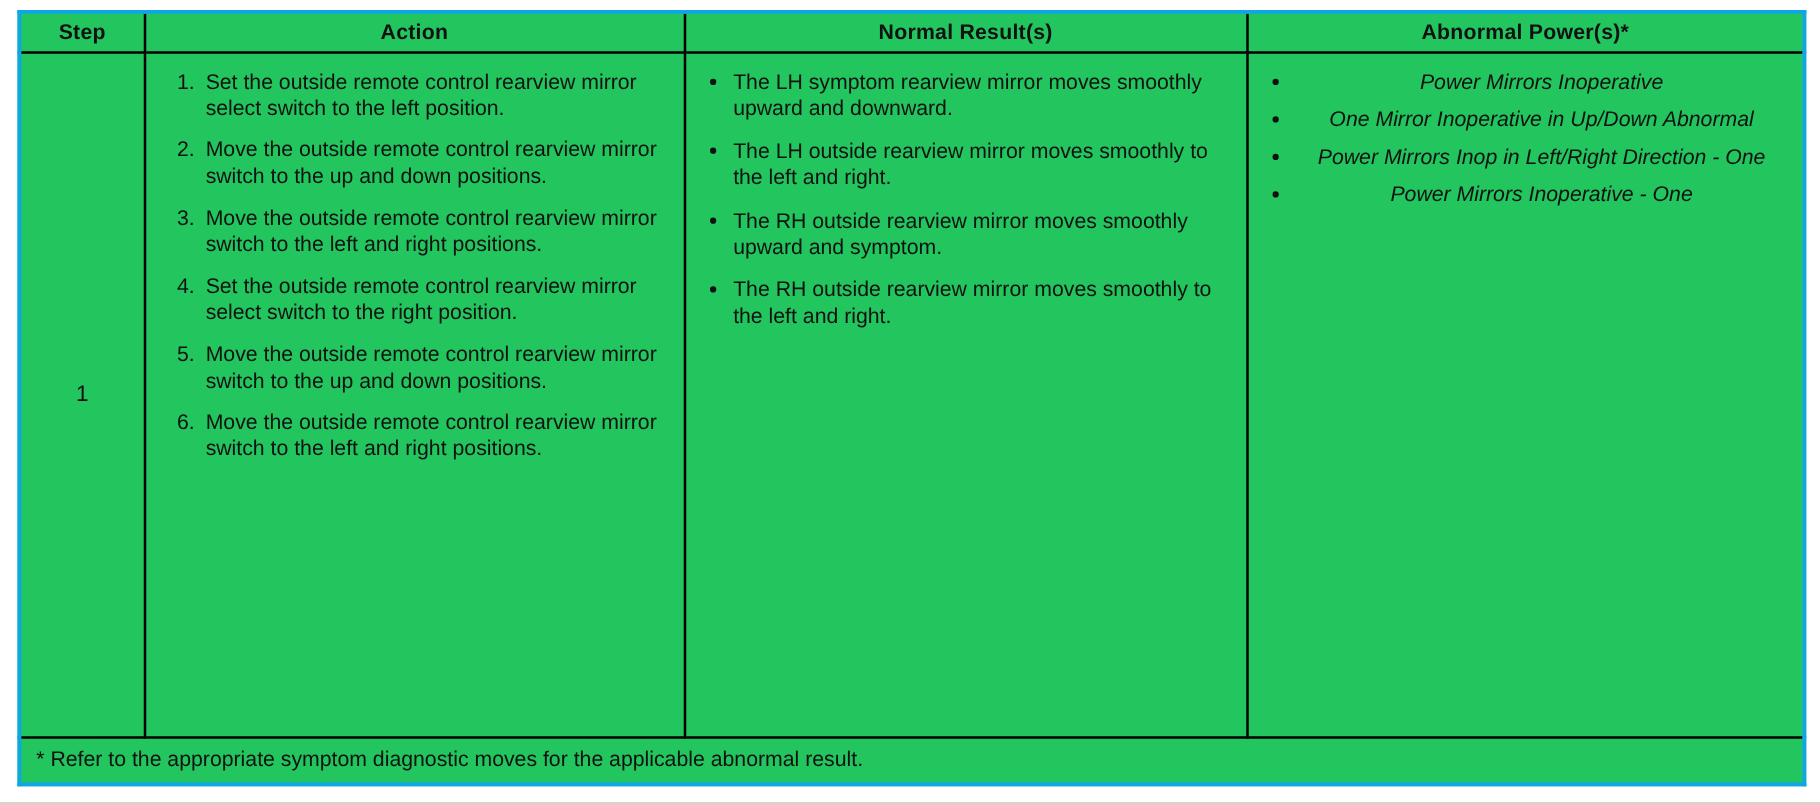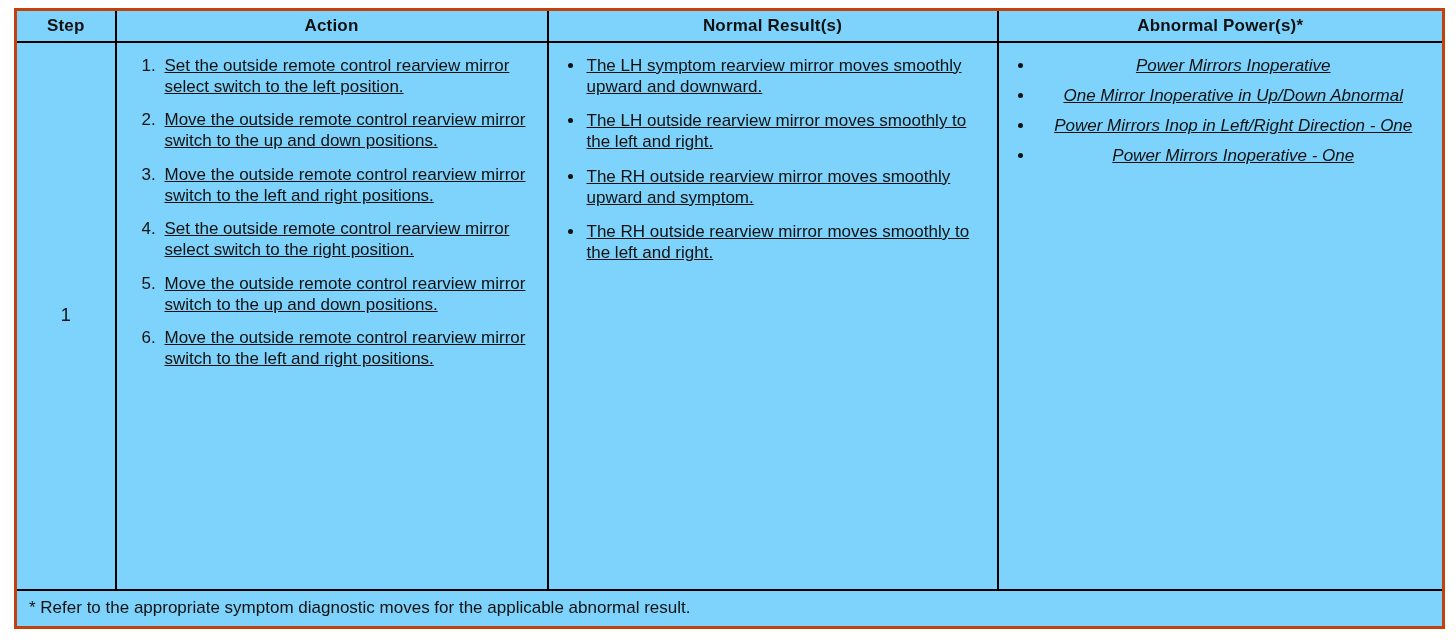--- a/index.html
+++ b/index.html
@@ -13,22 +13,22 @@
     width: 1456px;
     height: 642px;
     box-sizing: border-box;
     padding: 8px 14px;
     background: #ffffff;
   }
   table.diag {
     border-collapse: collapse;
     table-layout: fixed;
     width: 1428px;
-    border: 3px solid #c2410c;
-    background: #7dd3fc;
+    border: 3px solid #0ea5e9;
+    background: #22c55e;
   }
   table.diag th, table.diag td {
     border: 2px solid #000000;
     box-sizing: border-box;
   }
   col.c-step { width: 100px; }
   col.c-action { width: 432px; }
   col.c-normal { width: 450px; }
   col.c-abnormal { width: 446px; }
 
@@ -47,21 +47,20 @@
     vertical-align: middle;
     font-size: 18px;
   }
   td.action-cell,
   td.normal-cell,
   td.abnormal-cell {
     vertical-align: top;
     font-size: 17px;
     line-height: 1.25;
     padding: 12px 12px 10px 14px;
-    text-decoration: underline;
   }
   ol.action-list {
     margin: 0;
     padding-left: 30px;
     list-style: decimal outside;
   }
   ol.action-list li {
     margin-bottom: 12px;
     padding-left: 4px;
   }

